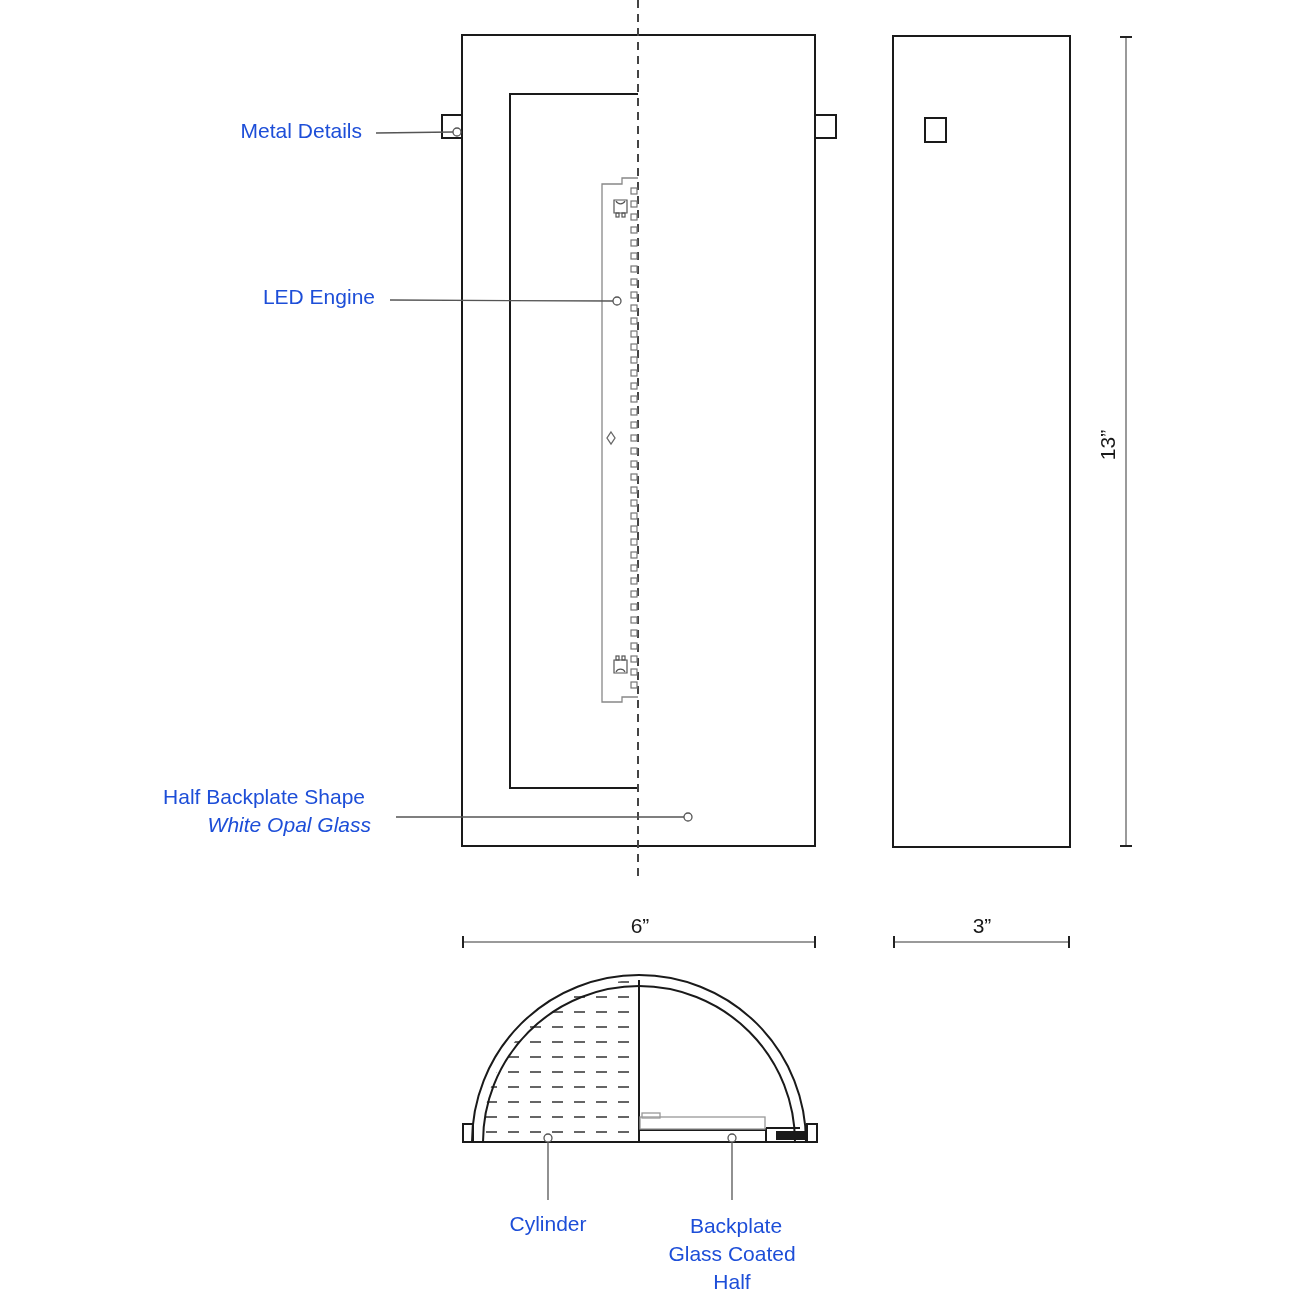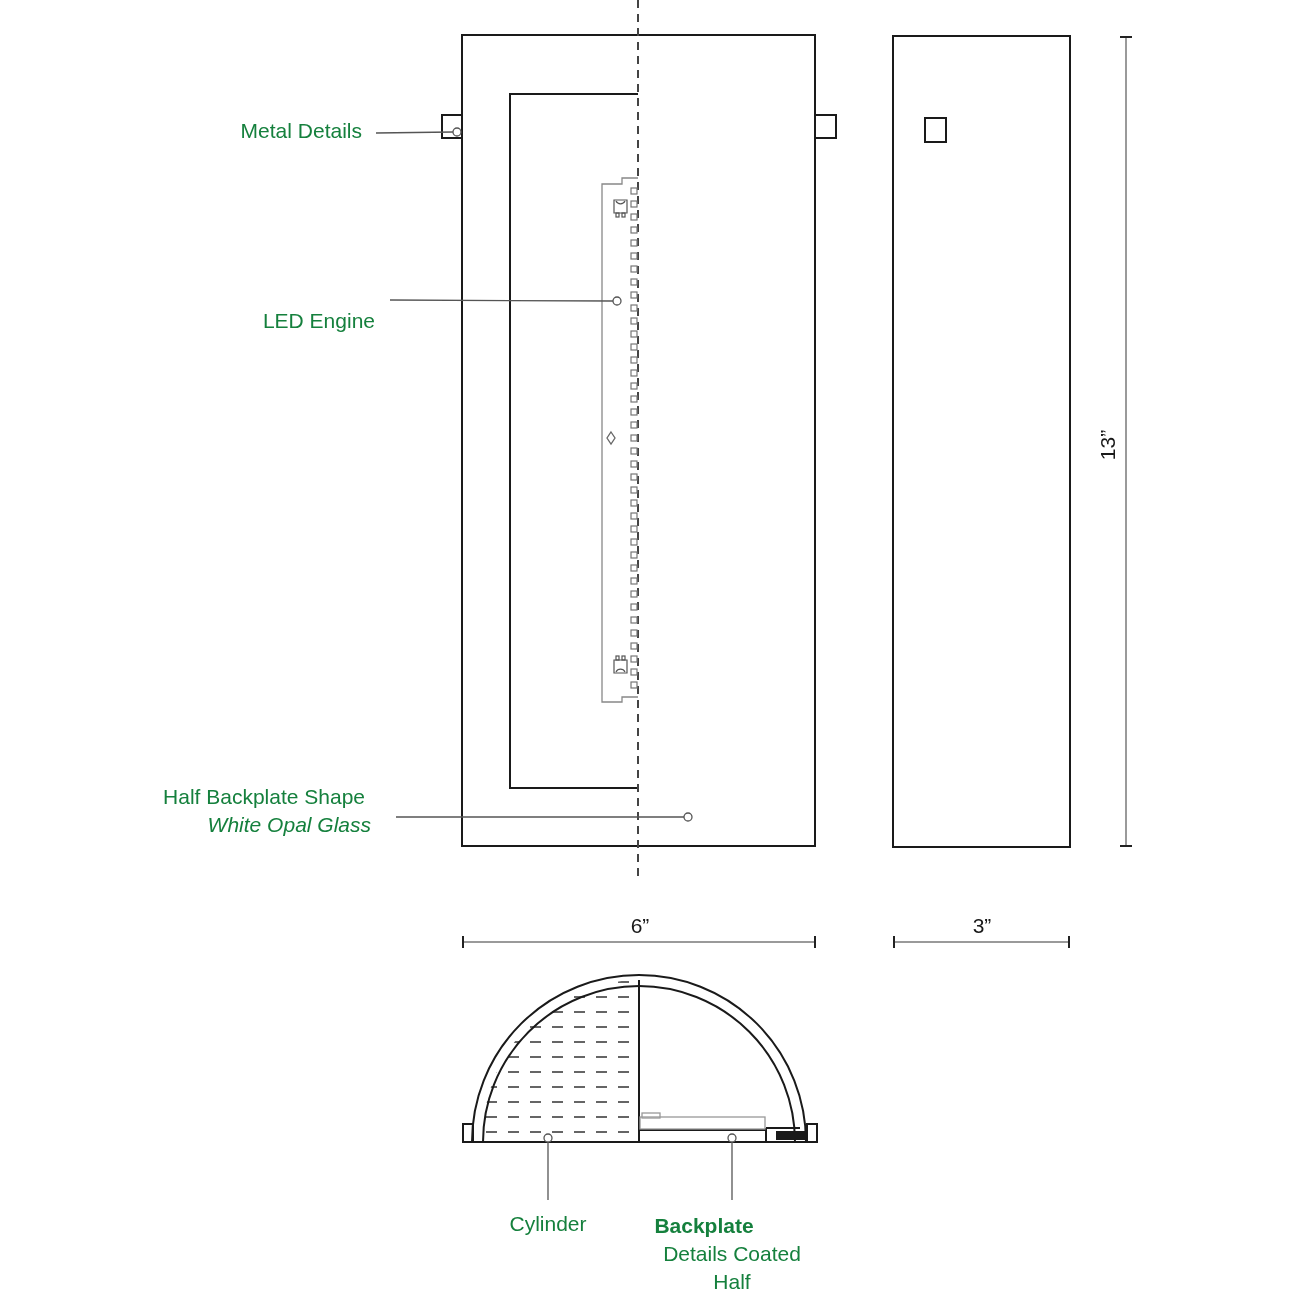--- a/index.html
+++ b/index.html
@@ -1,18 +1,18 @@
 <!DOCTYPE html>
 <html><head>
   <meta charset="utf-8">
   <style>
     html, body { margin: 0; padding: 0; background: #ffffff; }
     body { width: 1296px; height: 1296px; position: relative; overflow: hidden; font-family: "Liberation Sans", sans-serif; }
     svg.drawing { position: absolute; left: 0; top: 0; width: 1296px; height: 1296px; }
-    .lbl { position: absolute; font-family: "Liberation Sans", sans-serif; font-size: 21px; color: #15803d; line-height: 28px; white-space: nowrap; }
+    .lbl { position: absolute; font-family: "Liberation Sans", sans-serif; font-size: 21px; color: #1d4ed8; line-height: 28px; white-space: nowrap; }
     .right { text-align: right; }
     .center { text-align: center; }
     .dim { position: absolute; font-family: "Liberation Sans", sans-serif; font-size: 21px; color: #1a1a1a; }
     .rot { transform: rotate(-90deg); transform-origin: center center; }
   </style>
 </head>
 <body>
 
 <svg class="drawing" viewBox="0 0 1296 1296" xmlns="http://www.w3.org/2000/svg">
 
@@ -150,24 +150,24 @@
     <line x1="396" y1="817" x2="684" y2="817"></line>
       <circle cx="688" cy="817" r="4"></circle>
     <line x1="548" y1="1142" x2="548" y2="1200"></line>
       <circle cx="548" cy="1138" r="4"></circle>
     <line x1="732" y1="1142" x2="732" y2="1200"></line>
       <circle cx="732" cy="1138" r="4"></circle>
   </g>
 </svg>
 
 <div class="lbl right" style="left:180px; top:117px; width:182px;">Metal Details</div>
-<div class="lbl right" style="left:200px; top:283px; width:175px;margin-top:24px;">LED Engine</div>
+<div class="lbl right" style="left:200px; top:283px; width:175px;">LED Engine</div>
 <div class="lbl right" style="left:120px; top:783px; width:245px;">Half Backplate Shape</div>
 <div class="lbl right" style="left:120px; top:811px; width:251px;font-style:italic;">White Opal Glass</div>
 
 <div class="lbl center" style="left:488px; top:1210px; width:120px;">Cylinder</div>
-<div class="lbl center" style="left:604px; top:1212px; width:200px;font-weight:bold;">Backplate</div>
-<div class="lbl center" style="left:632px; top:1240px; width:200px;">Details Coated</div>
+<div class="lbl center" style="left:636px; top:1212px; width:200px;">Backplate</div>
+<div class="lbl center" style="left:632px; top:1240px; width:200px;">Glass Coated</div>
 <div class="lbl center" style="left:632px; top:1268px; width:200px;">Half</div>
 
 <div class="dim center" style="left:600px; top:914px; width:80px;">6”</div>
 <div class="dim center" style="left:942px; top:914px; width:80px;">3”</div>
 <div class="dim center rot" style="left:1069px; top:432px; width:80px; height:26px;">13”</div>
 
 </body></html>

